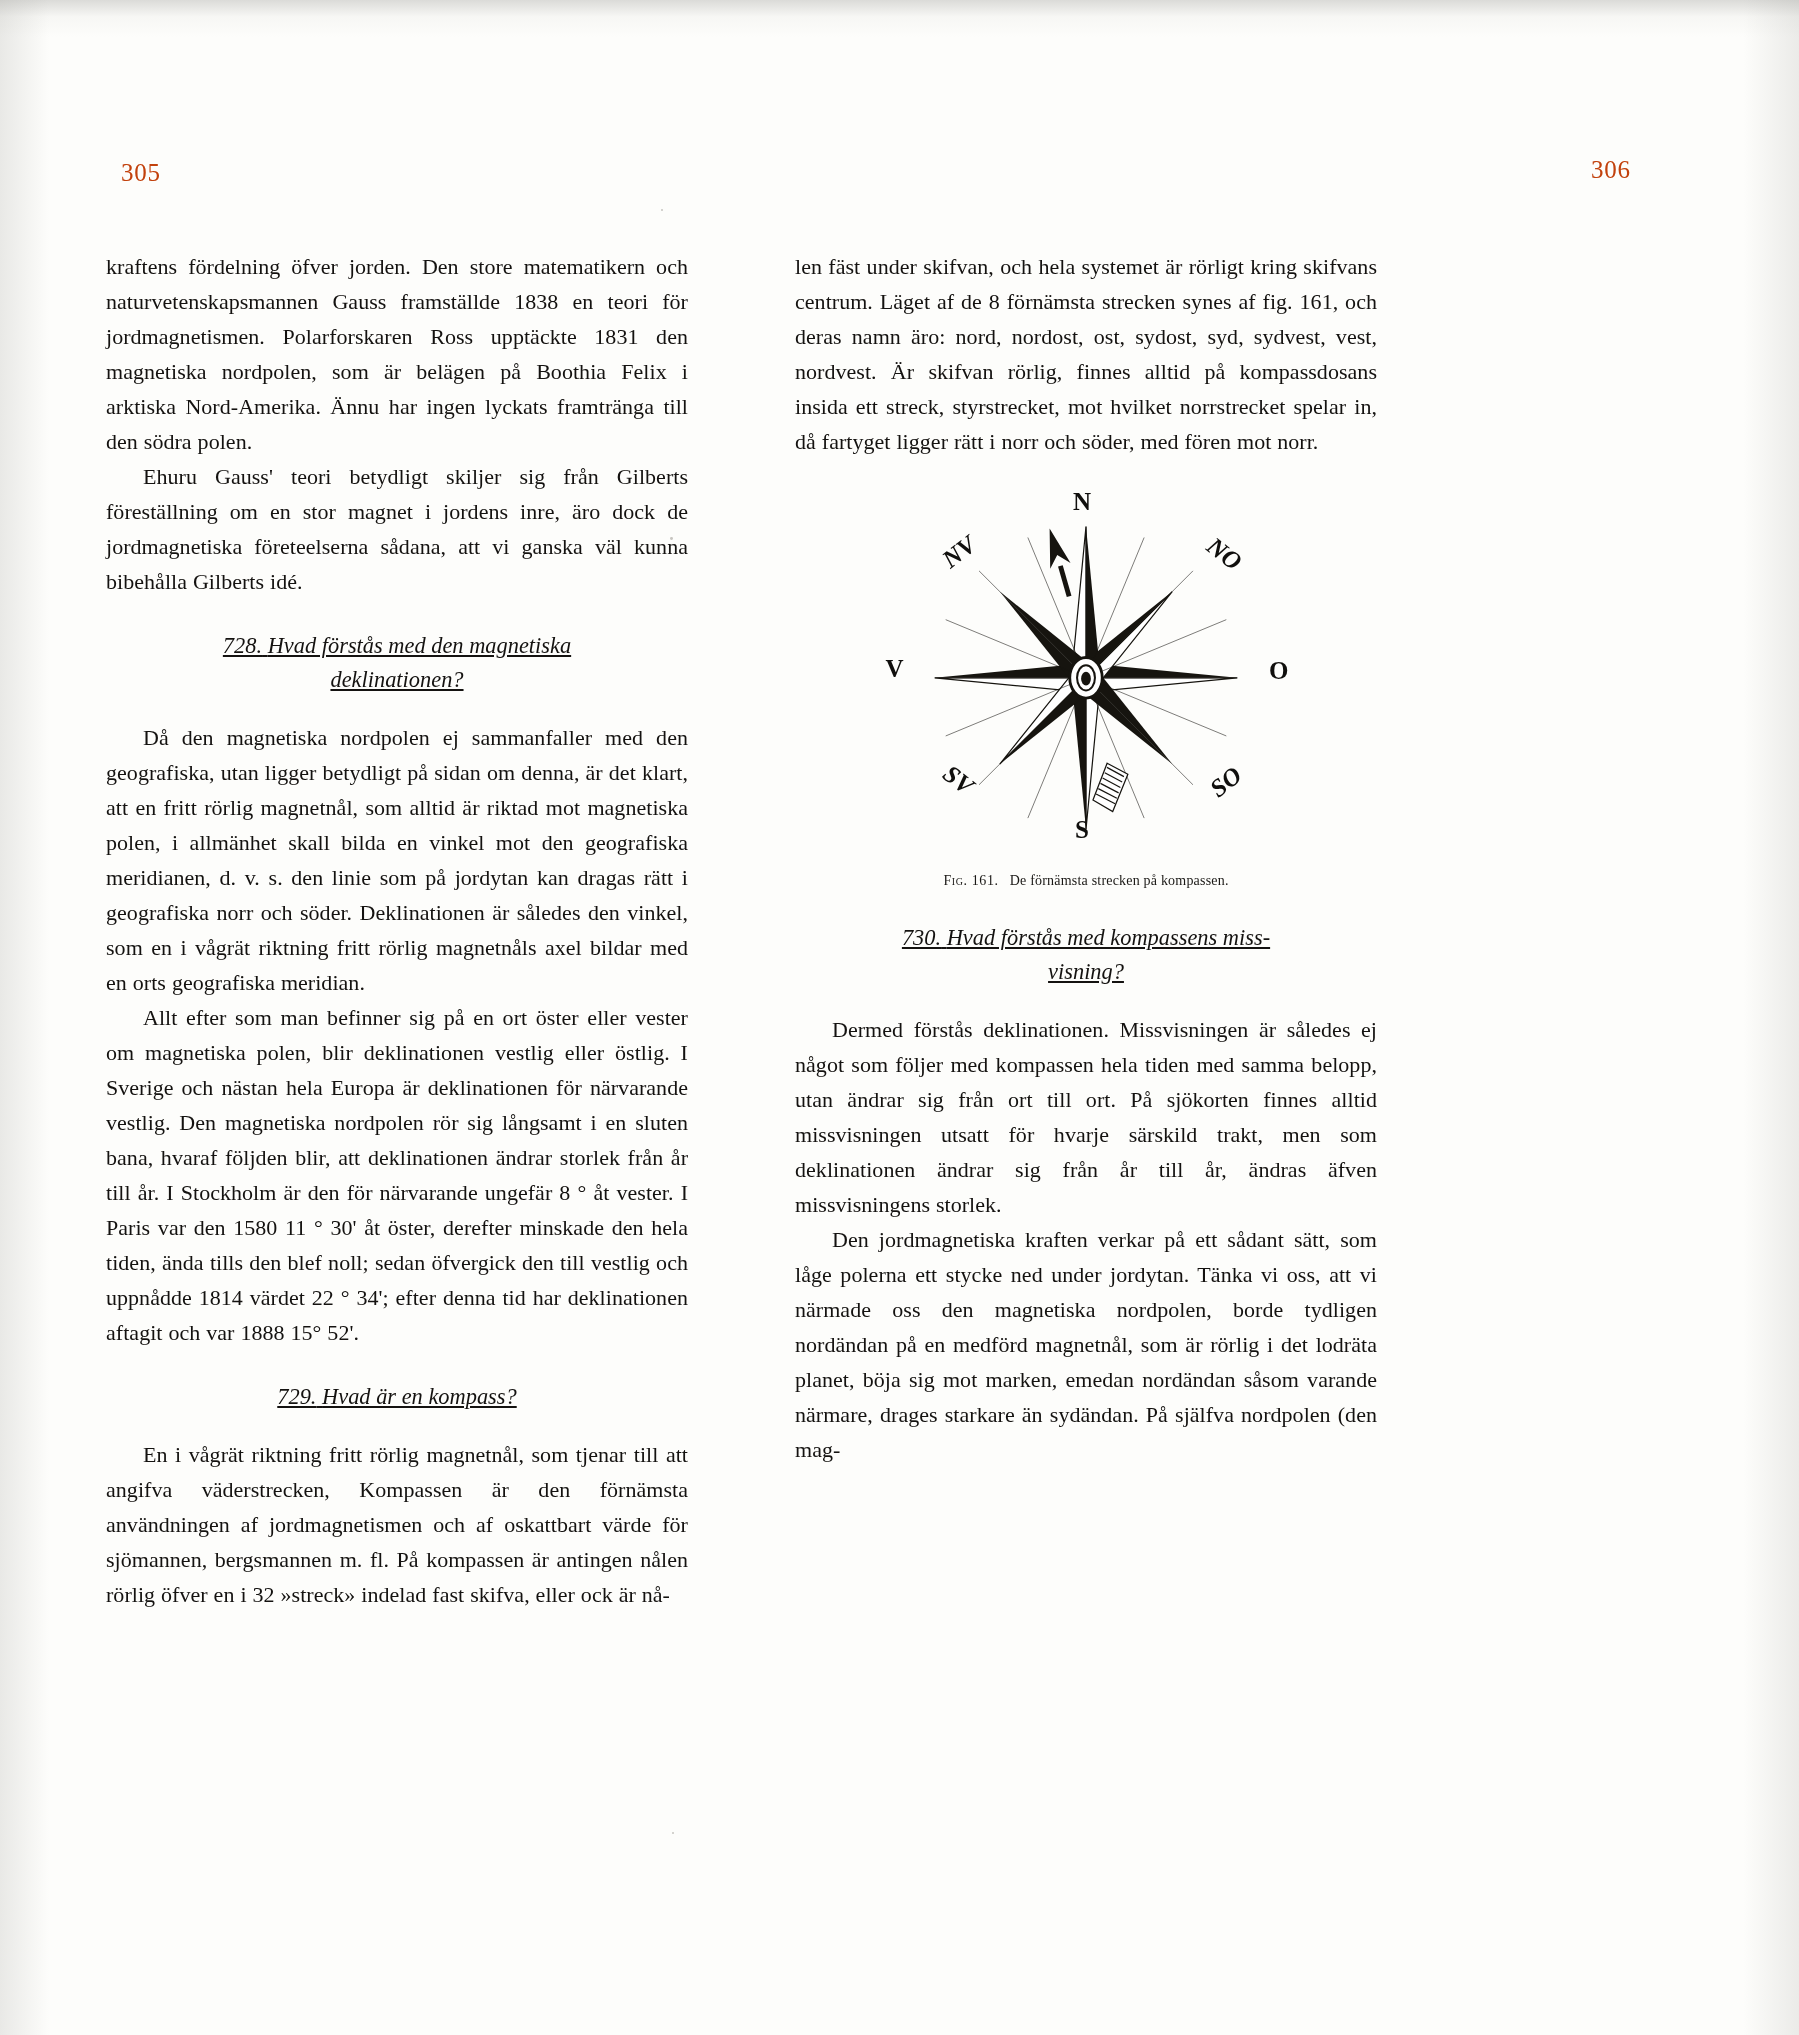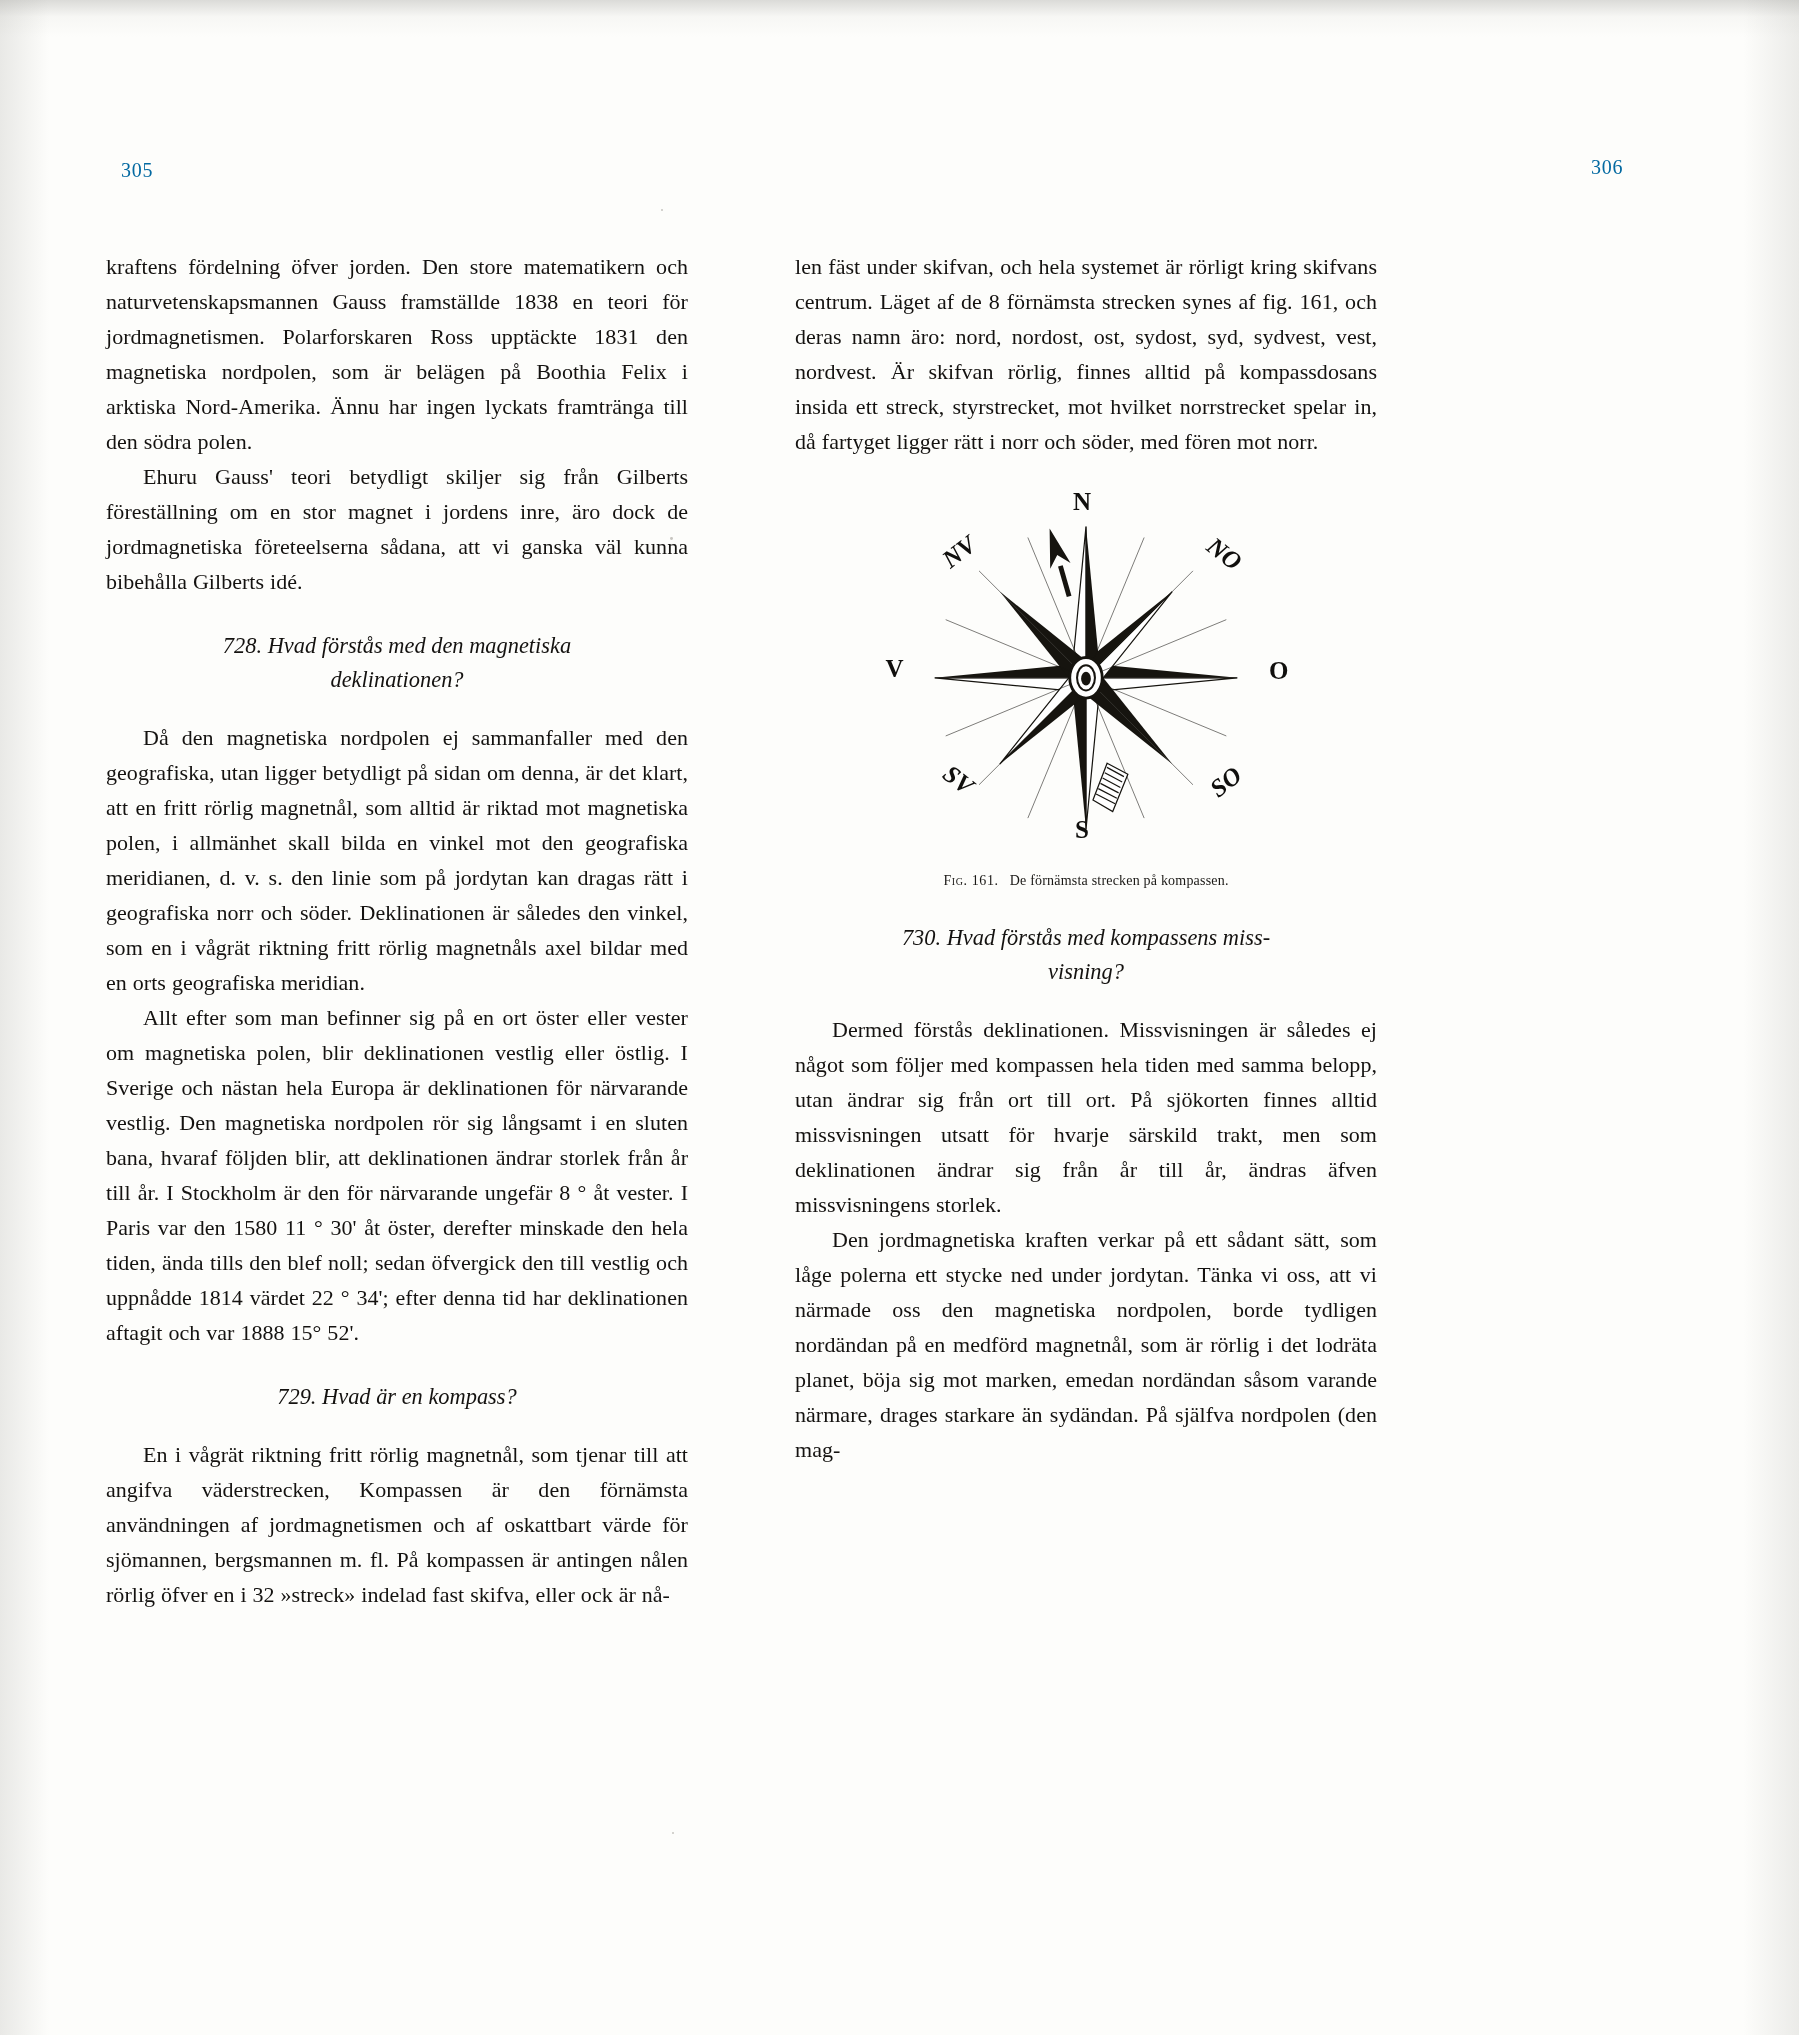--- a/index.html
+++ b/index.html
@@ -30,22 +30,22 @@
   }
   #scan-edge-right {
     position: absolute; right: 0; top: 0; width: 57px; height: 2595px;
     background: linear-gradient(270deg, rgba(160,160,155,0.20) 0%, rgba(255,255,255,0) 100%);
     pointer-events: none;
   }
 
   
   .folio {
     position: absolute;
-    font-size: 20px;
-    color: #0369a1;
+    font-size: 25px;
+    color: #c2410c;
     letter-spacing: 0.8px;
     font-family: "Liberation Serif", serif;
   }
   #folio-left  { left: 121px; top: 159px; }
   #folio-right { left: 1591px; top: 156px; }
 
   
   .column {
     position: absolute;
     top: 249px;
@@ -66,20 +66,21 @@
   }
   .para.indent { text-indent: 37px; }
 
   .section-head {
     font-style: italic;
     font-size: 22.4px;
     line-height: 34px;
     text-align: center;
     margin: 30px 0 23px 0;
     color: #141210;
+    text-decoration: underline;
   }
   .section-head .num { font-style: italic; }
 
   
   .figure-block {
     margin: 35px 0 14px 0;
     text-align: center;
   }
   .fig-caption {
     font-size: 14px;

